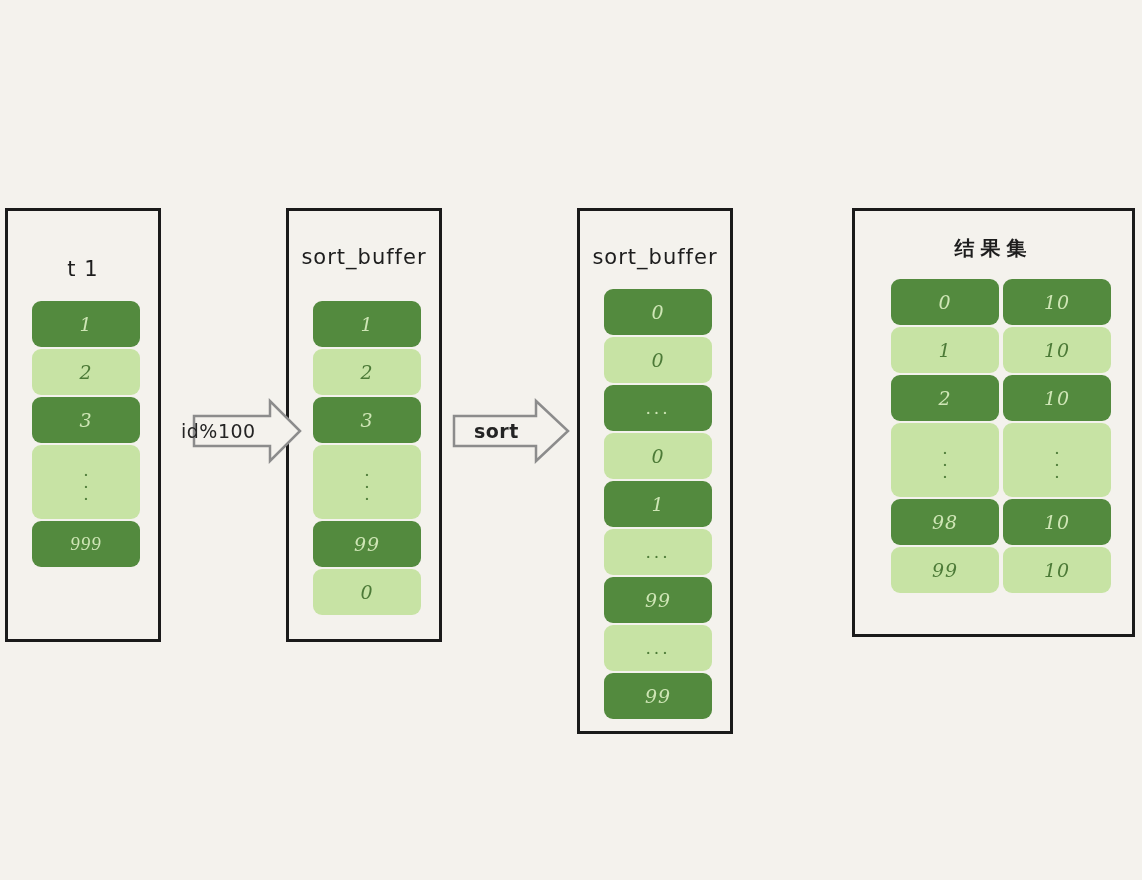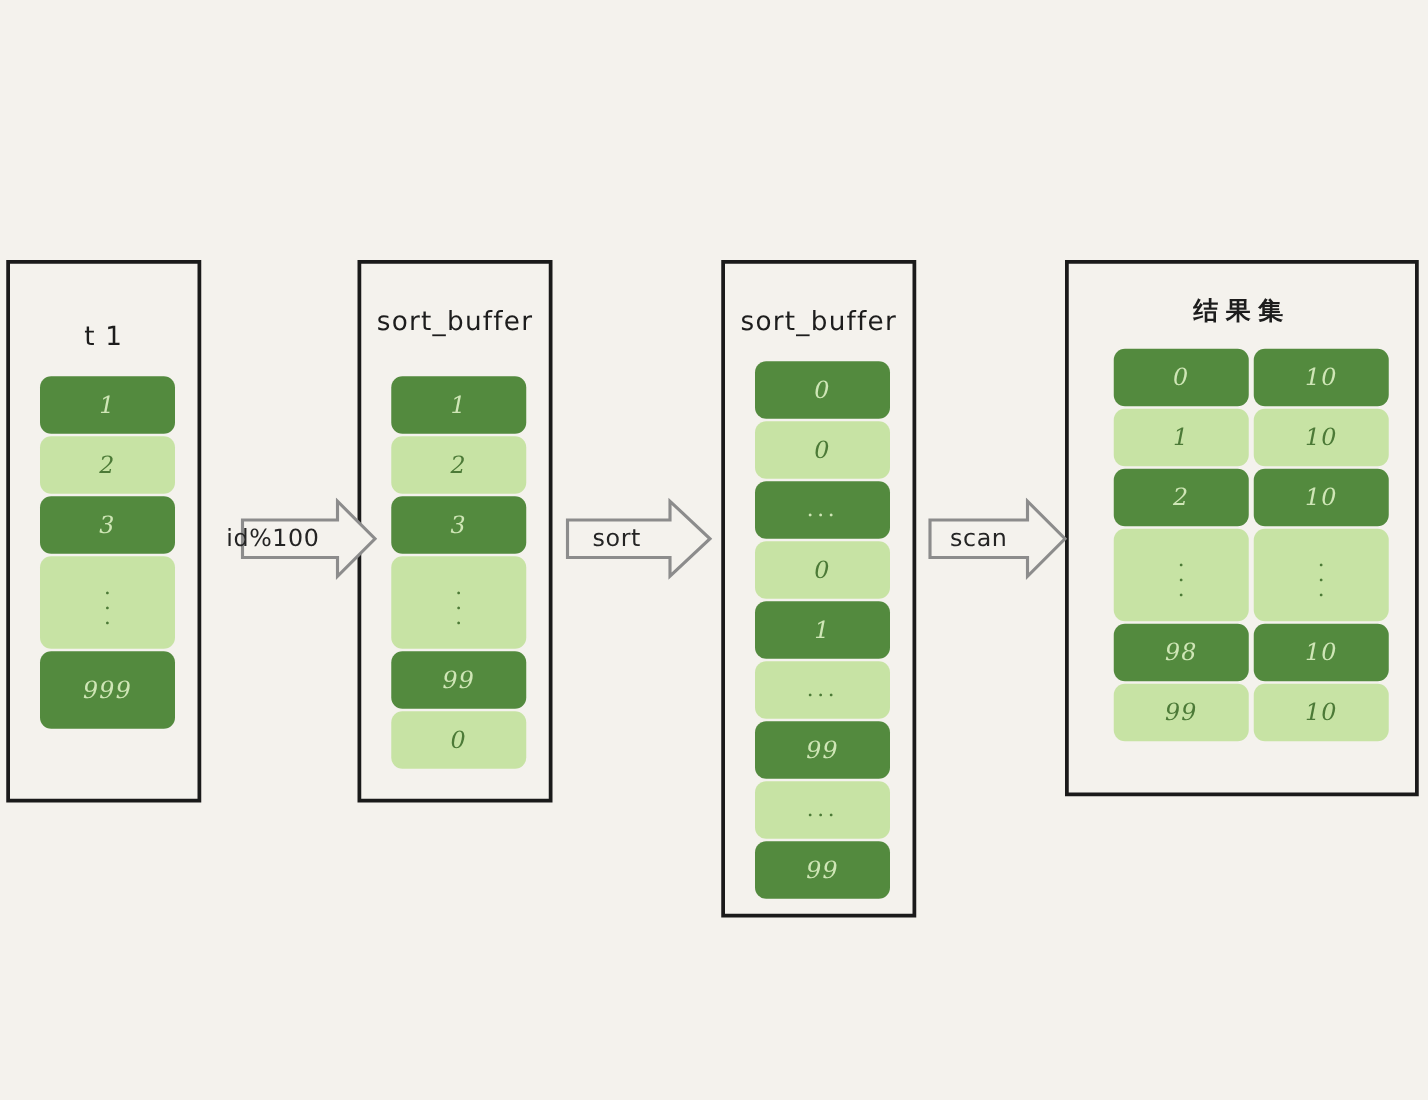--- a/index.html
+++ b/index.html
@@ -114,21 +114,21 @@
       </div>
       <div class="cell light" style="left: 24px; top: 138px; width: 108px; height: 46px;">
         <span>2</span>
       </div>
       <div class="cell dark" style="left: 24px; top: 186px; width: 108px; height: 46px;">
         <span>3</span>
       </div>
       <div class="cell light" style="left: 24px; top: 234px; width: 108px; height: 74px;">
         <span class="vdots">.<br>.<br>.</span>
       </div>
-      <div class="cell dark" style="left: 24px; top: 310px; width: 108px; height: 62px;">
+      <div class="cell dark" style="left: 24px; top: 310px; width: 108px; height: 46px; font-family: Liberation Serif, serif;">
         <span>999</span>
       </div>
     </div>
 
   <div class="panel" id="panel-1" style="left:286px; top:208px; width:156px; height:434px;">
     <div class="panel-title" style="top:34px;">sort_buffer</div>
   <div class="cell dark" style="left: 24px; top: 90px; width: 108px; height: 46px;">
         <span>1</span>
       </div>
       <div class="cell light" style="left: 24px; top: 138px; width: 108px; height: 46px;">
@@ -219,27 +219,21 @@
       </div>
     </div>
 
   <div class="arrow" style="left:172px; top:398px; width:110px; height:66px;padding-left:20px;">
     <svg width="110" height="66" viewBox="0 0 110 66" aria-hidden="true">
       <polygon points="2,18 78,18 78,3 108,33 78,63 78,48 2,48" fill="#f4f2ed" stroke="#8c8c8c" stroke-width="2.5" stroke-linejoin="miter"></polygon>
     </svg>
     <div class="arrow-label">id%100</div>
   </div>
 
-  <div class="arrow" style="left:452px; top:398px; width:118px; height:66px;">
+  <div class="arrow" style="left:452px; top:398px; width:118px; height:66px;font-weight:bold;">
     <svg width="118" height="66" viewBox="0 0 118 66" aria-hidden="true">
       <polygon points="2,18 84,18 84,3 116,33 84,63 84,48 2,48" fill="#f4f2ed" stroke="#8c8c8c" stroke-width="2.5" stroke-linejoin="miter"></polygon>
     </svg>
     <div class="arrow-label" style="padding-left:22px;">sort</div>
   </div>
 
-  <div class="arrow" style="left:742px; top:398px; width:112px; height:66px;">
-    <svg width="112" height="66" viewBox="0 0 112 66" aria-hidden="true">
-      <polygon points="2,18 80,18 80,3 110,33 80,63 80,48 2,48" fill="#f4f2ed" stroke="#8c8c8c" stroke-width="2.5" stroke-linejoin="miter"></polygon>
-    </svg>
-    <div class="arrow-label" style="padding-left:18px;">scan</div>
-  </div>
 
 </div>
 
 </body></html>

